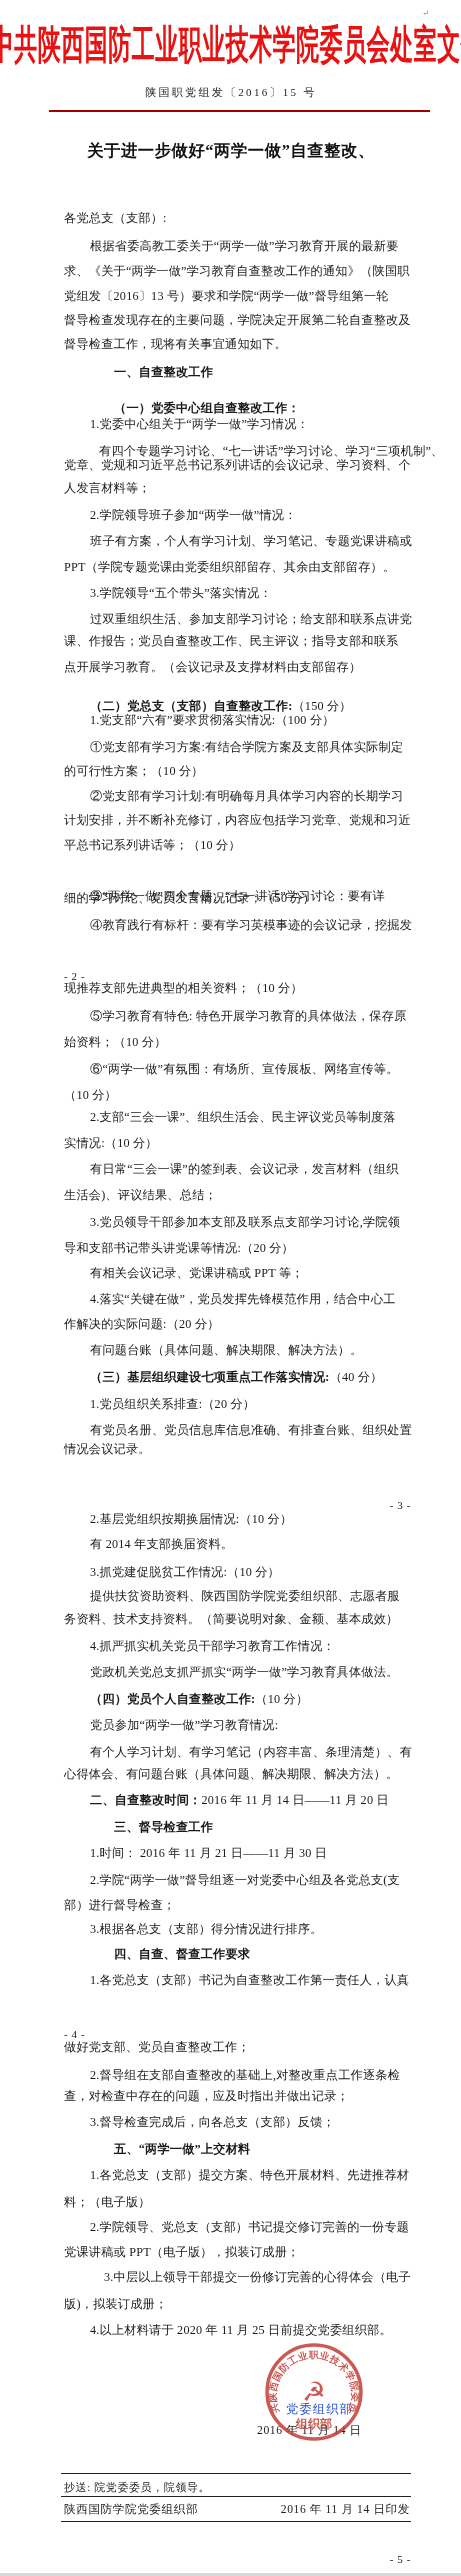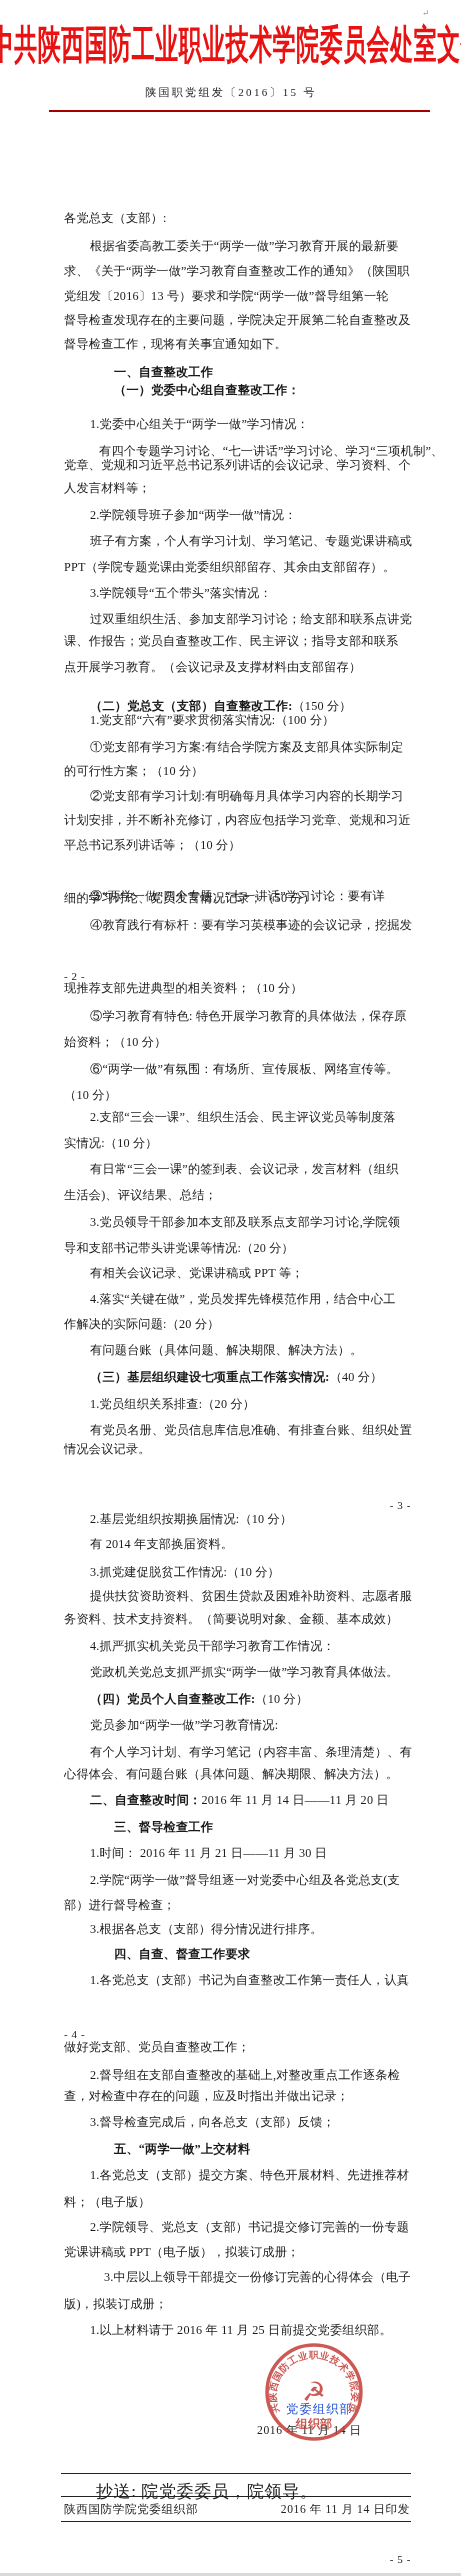--- a/index.html
+++ b/index.html
@@ -19,48 +19,49 @@
         letter-spacing:0.2px;color:#1a1a1a;}
   .line .b{font-weight:700;}
   .bold{font-weight:700;margin-left:24px;}
   .pn{font-size:11px;letter-spacing:0.6px;}
   .seal{position:absolute;left:263px;top:2341px;width:102px;height:102px;opacity:0.87;}
   .seal-overlay-label{position:absolute;left:286px;top:2401px;font-size:12.2px;
         letter-spacing:1.2px;color:#1d4ed8;}
   .sign-date{position:absolute;left:257px;top:2423px;font-size:11.6px;
         letter-spacing:0.6px;color:#222;}
   .frule{position:absolute;left:61px;width:350px;height:1.2px;background:#222;}
-  .f-cc{position:absolute;left:64px;top:2480px;font-size:17px;color:#222;letter-spacing:0.6px;margin-left:32px;}
+  .f-cc{position:absolute;left:64px;top:2480px;font-size:11px;color:#222;letter-spacing:0.6px;}
   .f-pub{position:absolute;left:64px;top:2502px;font-size:11.6px;color:#222;letter-spacing:0.6px;}
   .f-print{position:absolute;right:52px;top:2502px;font-size:11.6px;color:#222;letter-spacing:0.6px;}
   .bottom-edge{position:absolute;left:0;right:0;bottom:0;height:3.5px;background:#d9d9d9;}
 </style>
 </head>
 <body>
 
 <div id="page">
 
   <span class="ret-mark">↵</span>
 
   <div class="banner" style="color: rgb(232, 18, 18);">中共陕西国防工业职业技术学院委员会处室文件</div>
 
   <div class="docnum">陕国职党组发〔2016〕15 号</div>
 
   <div class="redrule" style="background: rgb(164, 0, 0);"></div>
 
+  <div class="title-line" style="top:140px;">关于进一步做好“两学一做”自查整改、</div>
 
   <div id="body-lines">
       <div class="line" style="top: 211px; left: 64px;">各党总支（支部）:</div>
       <div class="line" style="top: 239px; left: 90px;">根据省委高教工委关于“两学一做”学习教育开展的最新要</div>
       <div class="line" style="top: 264px; left: 64px;">求、《关于“两学一做”学习教育自查整改工作的通知》（陕国职</div>
       <div class="line" style="top: 289px; left: 64px;">党组发〔2016〕13 号）要求和学院“两学一做”督导组第一轮</div>
       <div class="line" style="top: 313px; left: 64px;">督导检查发现存在的主要问题，学院决定开展第二轮自查整改及</div>
       <div class="line" style="top: 337px; left: 64px;">督导检查工作，现将有关事宜通知如下。</div>
       <div class="line bold" style="top: 365px; left: 90px;">一、自查整改工作</div>
-      <div class="line bold" style="top: 383px; left: 90px;">（一）党委中心组自查整改工作：</div>
+      <div class="line bold" style="top: 401px; left: 90px;">（一）党委中心组自查整改工作：</div>
       <div class="line" style="top: 417px; left: 90px;">1.党委中心组关于“两学一做”学习情况：</div>
       <div class="line" style="top: 444px; left: 64px; margin-left: 35px;">有四个专题学习讨论、“七一讲话”学习讨论、学习“三项机制”、</div>
       <div class="line" style="top: 458px; left: 64px;">党章、党规和习近平总书记系列讲话的会议记录、学习资料、个</div>
       <div class="line" style="top: 481px; left: 64px;">人发言材料等；</div>
       <div class="line" style="top: 508px; left: 90px;">2.学院领导班子参加“两学一做”情况：</div>
       <div class="line" style="top: 534px; left: 90px;">班子有方案，个人有学习计划、学习笔记、专题党课讲稿或</div>
       <div class="line" style="top: 560px; left: 64px;">PPT（学院专题党课由党委组织部留存、其余由支部留存）。</div>
       <div class="line" style="top: 586px; left: 90px;">3.学院领导“五个带头”落实情况：</div>
       <div class="line" style="top: 612px; left: 90px;">过双重组织生活、参加支部学习讨论；给支部和联系点讲党</div>
       <div class="line" style="top: 634px; left: 64px;">课、作报告；党员自查整改工作、民主评议；指导支部和联系</div>
@@ -92,21 +93,21 @@
       <div class="line" style="top: 1317px; left: 64px;">作解决的实际问题:（20 分）</div>
       <div class="line" style="top: 1343px; left: 90px;">有问题台账（具体问题、解决期限、解决方法）。</div>
       <div class="line" style="top: 1370px; left: 90px;"><span class="b">（三）基层组织建设七项重点工作落实情况:</span><span>（40 分）</span></div>
       <div class="line" style="top: 1397px; left: 90px;">1.党员组织关系排查:（20 分）</div>
       <div class="line" style="top: 1423px; left: 90px;">有党员名册、党员信息库信息准确、有排查台账、组织处置</div>
       <div class="line" style="top: 1442px; left: 64px;">情况会议记录。</div>
       <div class="line pn" style="top: 1498px; right: 51px;">- 3 -</div>
       <div class="line" style="top: 1512px; left: 90px;">2.基层党组织按期换届情况:（10 分）</div>
       <div class="line" style="top: 1537px; left: 90px;">有 2014 年支部换届资料。</div>
       <div class="line" style="top: 1565px; left: 90px;">3.抓党建促脱贫工作情况:（10 分）</div>
-      <div class="line" style="top: 1589px; left: 90px;">提供扶贫资助资料、贫困生贷款及困难补助资料、志愿者服</div>
+      <div class="line" style="top: 1589px; left: 90px;">提供扶贫资助资料、陕西国防学院党委组织部、志愿者服</div>
       <div class="line" style="top: 1612px; left: 64px;">务资料、技术支持资料。（简要说明对象、金额、基本成效）</div>
       <div class="line" style="top: 1639px; left: 90px;">4.抓严抓实机关党员干部学习教育工作情况：</div>
       <div class="line" style="top: 1665px; left: 90px;">党政机关党总支抓严抓实“两学一做”学习教育具体做法。</div>
       <div class="line" style="top: 1692px; left: 90px;"><span class="b">（四）党员个人自查整改工作:</span><span>（10 分）</span></div>
       <div class="line" style="top: 1718px; left: 90px;">党员参加“两学一做”学习教育情况:</div>
       <div class="line" style="top: 1745px; left: 90px;">有个人学习计划、有学习笔记（内容丰富、条理清楚）、有</div>
       <div class="line" style="top: 1767px; left: 64px;">心得体会、有问题台账（具体问题、解决期限、解决方法）。</div>
       <div class="line" style="top: 1793px; left: 90px;"><span class="b">二、自查整改时间：</span><span>2016 年 11 月 14 日——11 月 20 日</span></div>
       <div class="line bold" style="top: 1820px; left: 90px;">三、督导检查工作</div>
       <div class="line" style="top: 1846px; left: 90px;">1.时间： 2016 年 11 月 21 日——11 月 30 日</div>
@@ -120,21 +121,21 @@
       <div class="line" style="top: 2068px; left: 90px;">2.督导组在支部自查整改的基础上,对整改重点工作逐条检</div>
       <div class="line" style="top: 2089px; left: 64px;">查，对检查中存在的问题，应及时指出并做出记录；</div>
       <div class="line" style="top: 2115px; left: 90px;">3.督导检查完成后，向各总支（支部）反馈；</div>
       <div class="line bold" style="top: 2142px; left: 90px;">五、“两学一做”上交材料</div>
       <div class="line" style="top: 2168px; left: 90px;">1.各党总支（支部）提交方案、特色开展材料、先进推荐材</div>
       <div class="line" style="top: 2195px; left: 64px;">料；（电子版）</div>
       <div class="line" style="top: 2220px; left: 90px;">2.学院领导、党总支（支部）书记提交修订完善的一份专题</div>
       <div class="line" style="top: 2245px; left: 64px;">党课讲稿或 PPT（电子版），拟装订成册；</div>
       <div class="line" style="top: 2270px; left: 104px;">3.中层以上领导干部提交一份修订完善的心得体会（电子</div>
       <div class="line" style="top: 2297px; left: 64px;">版)，拟装订成册；</div>
-      <div class="line" style="top: 2323px; left: 90px;">1.以上材料请于 2016 年 11 月 25 日前提交党委组织部。</div>
+      <div class="line" style="top: 2323px; left: 90px;">4.以上材料请于 2020 年 11 月 25 日前提交党委组织部。</div>
       <div class="line pn" style="top: 2552px; right: 51px;">- 5 -</div>
     </div>
 
   <div class="seal-overlay-label">党委组织部</div>
   <div class="sign-date">2016 年 11 月 14 日</div>
 
   <svg class="seal" viewBox="0 0 176 176">
     <circle cx="88" cy="88" r="81" fill="none" stroke="#c5413a" stroke-width="6"></circle>
     <defs>
       <path id="sealArc" d="M 26,118 A 66,66 0 1 1 150,118" fill="none"></path>

